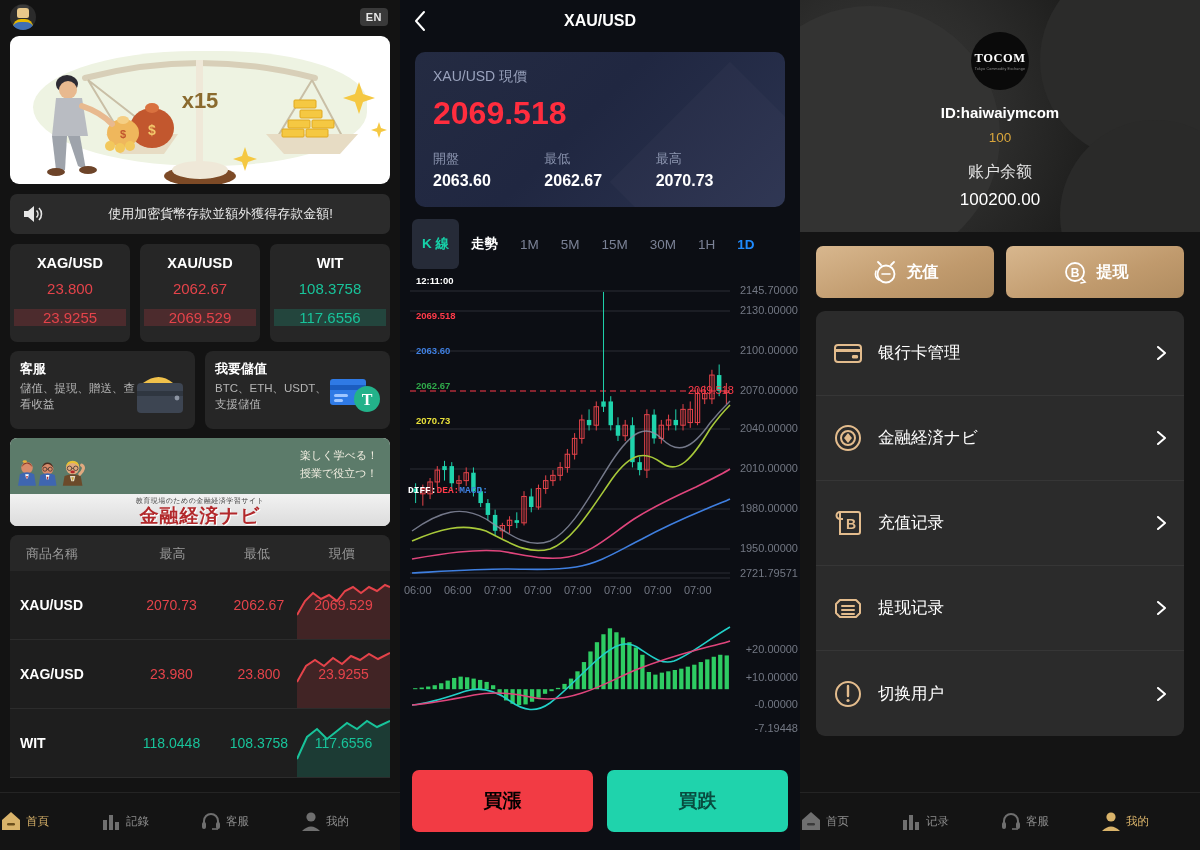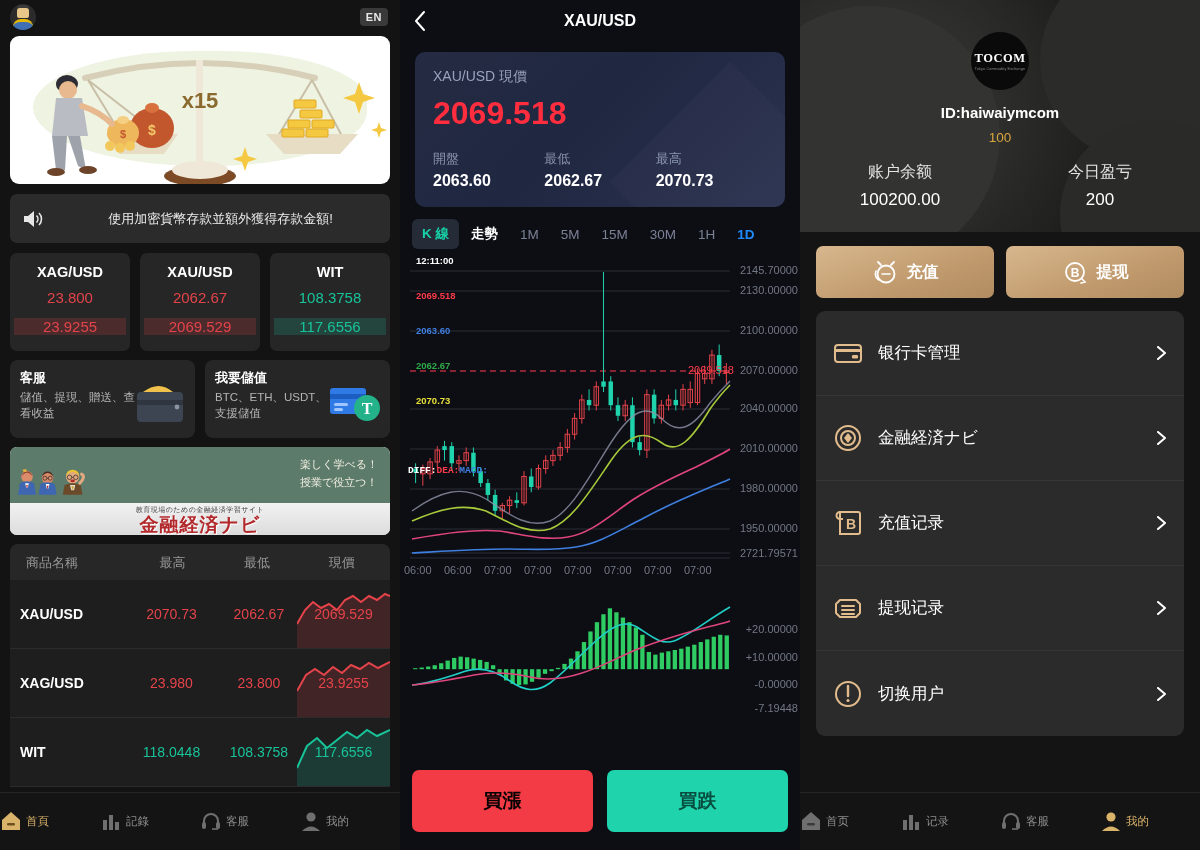--- a/index.html
+++ b/index.html
@@ -40,21 +40,21 @@
   .hero-card {
     margin: 2px 10px 0; height: 148px; border-radius: 9px;
     background: #ffffff; overflow: hidden; position: relative;
   }
   .hero-blob {
     position: absolute; left: 6%; top: 10%; width: 88%; height: 78%;
     background: #eef3e2; border-radius: 50% 45% 48% 52%;
   }
   .hero-svg { position: absolute; inset: 0; }
   .announce {
-    margin: 10px 10px 0; height: 49px; background: #2b2b2b;
+    margin: 10px 10px 0; height: 40px; background: #2b2b2b;
     border-radius: 7px; display: flex; align-items: center; gap: 19px;
     padding: 0 12px; overflow: hidden;
   }
   .spk { width: 22px; height: 20px; flex: 0 0 22px; position: relative; }
   .announce-text {
     color: #e9e9e9; font-size: 13px; white-space: nowrap; overflow: hidden;
     flex: 1; text-align: center;
   }
   .tickers { display: flex; gap: 10px; padding: 10px 10px 0; }
   .ticker {
@@ -165,21 +165,21 @@
   .q-price { color: #ff2d3e; font-size: 32px; font-weight: bold; margin-top: 9px; }
   .q-row { display: flex; margin-top: 18px; }
   .q-cell { flex: 1; }
   .q-cell .k { color: #8a93ae; font-size: 13px; }
   .q-cell .v { color: #fff; font-size: 16px; font-weight: bold; margin-top: 4px; }
 
   .tfbar {
     display: flex; align-items: center; gap: 2px; padding: 12px 12px 4px;
   }
   .tf {
-    font-size: 13.5px; color: #7b8296; padding: 6px 10px; border-radius: 6px;
+    font-size: 13.5px; color: #7b8296; padding: 16px 10px; border-radius: 6px;
   }
   .tf.kline { background: #262b38; color: #16d1a8; font-weight: bold; }
   .tf.trend { color: #fff; font-weight: bold; }
   .tf.sel { color: #1f8bff; font-weight: bold; }
 
   .chart-wrap { position: relative; margin: 0 0 0 0; }
   .ohlc-line {
     position: absolute; left: 16px; top: 0; font-size: 9.5px; font-weight: bold;
     display: flex; gap: 24px; z-index: 4; flex-direction: column;
   }
@@ -786,24 +786,20 @@
         <div class="logo-top">TOCOM</div>
         <div class="logo-sub">Tokyo Commodity Exchange</div>
       </div>
       <div class="uid">ID:haiwaiymcom</div>
       <div class="upts">100</div>
       <div class="stats">
         <div class="stat">
           <div class="sk">账户余额</div>
           <div class="sv">100200.00</div>
         </div>
-        <div class="stat">
-          <div class="sk">今日盈亏</div>
-          <div class="sv">200</div>
-        </div>
       </div>
     </div>
 
     <div class="act-row">
       <div class="act">
         <svg width="26" height="26" viewBox="0 0 26 26">
           <circle cx="14" cy="15" r="8.5" stroke="#fff" stroke-width="1.8" fill="none"></circle>
           <path d="M9 6 L6 3 M19 6 L22 3" stroke="#fff" stroke-width="1.8" stroke-linecap="round"></path>
           <path d="M10 15 h8" stroke="#fff" stroke-width="1.6" stroke-linecap="round"></path>
           <path d="M4 12 q-2 6 3 9" stroke="#fff" stroke-width="1.6" fill="none" stroke-linecap="round"></path>

